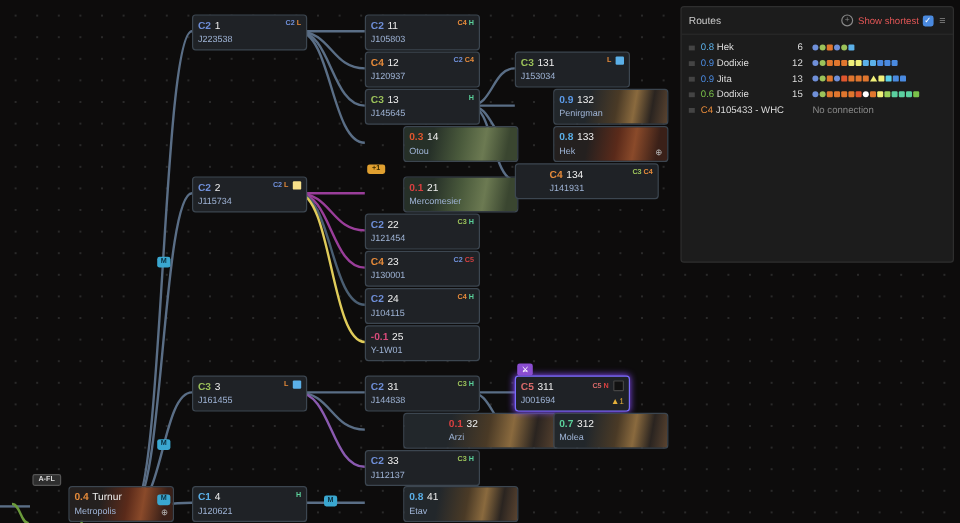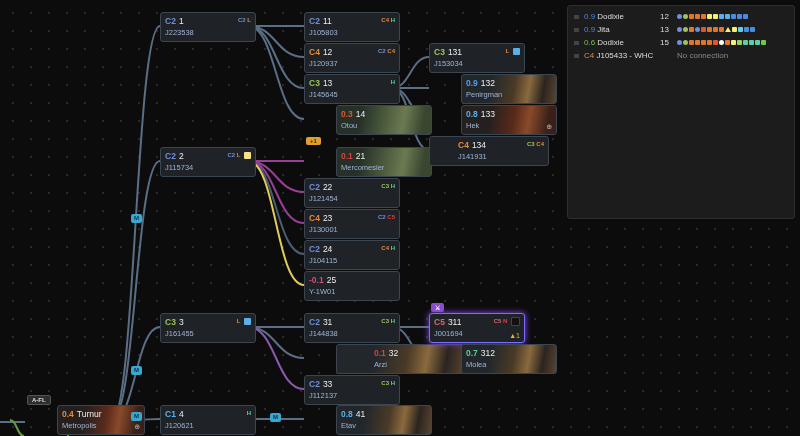--- a/index.html
+++ b/index.html
@@ -192,21 +192,41 @@
     </div>
   <div id="mbadges">
       <div class="mbadge" style="left: 131px; top: 214px;">M</div>
       <div class="mbadge" style="left: 131px; top: 366px;">M</div>
       <div class="mbadge" style="left: 131px; top: 412px;">M</div>
       <div class="mbadge" style="left: 270px; top: 413px;">M</div>
     </div>
 </div>
 
 <div id="routes">
+  <div class="hdr">
+    <span class="title">Routes</span>
+    <span class="plus">+</span>
+    <span class="show">Show shortest</span>
+    <span class="chk">✓</span>
+    <span class="menu">≡</span>
+  </div>
   <div id="rlist" style="padding-top:4px;">
+      <div class="rrow">
+        <span class="drag"></span>
+        <span class="rsys"><span style="color: rgb(91, 176, 232);">0.8 </span><span>Hek</span></span>
+        <span class="rjumps">6</span>
+        <span class="chain">
+          <span class="dot c" style="background: rgb(111, 143, 216);"></span>
+          <span class="dot c" style="background: rgb(156, 194, 90);"></span>
+          <span class="dot" style="background: rgb(224, 118, 46);"></span>
+          <span class="dot c" style="background: rgb(111, 143, 216);"></span>
+          <span class="dot c" style="background: rgb(156, 194, 90);"></span>
+          <span class="dot" style="background: rgb(91, 176, 232);"></span>
+        </span>
+      </div>
       <div class="rrow">
         <span class="drag"></span>
         <span class="rsys"><span style="color: rgb(74, 138, 224);">0.9 </span><span>Dodixie</span></span>
         <span class="rjumps">12</span>
         <span class="chain">
           <span class="dot c" style="background: rgb(111, 143, 216);"></span>
           <span class="dot c" style="background: rgb(156, 194, 90);"></span>
           <span class="dot" style="background: rgb(224, 118, 46);"></span>
           <span class="dot" style="background: rgb(224, 118, 46);"></span>
           <span class="dot" style="background: rgb(224, 118, 46);"></span>

